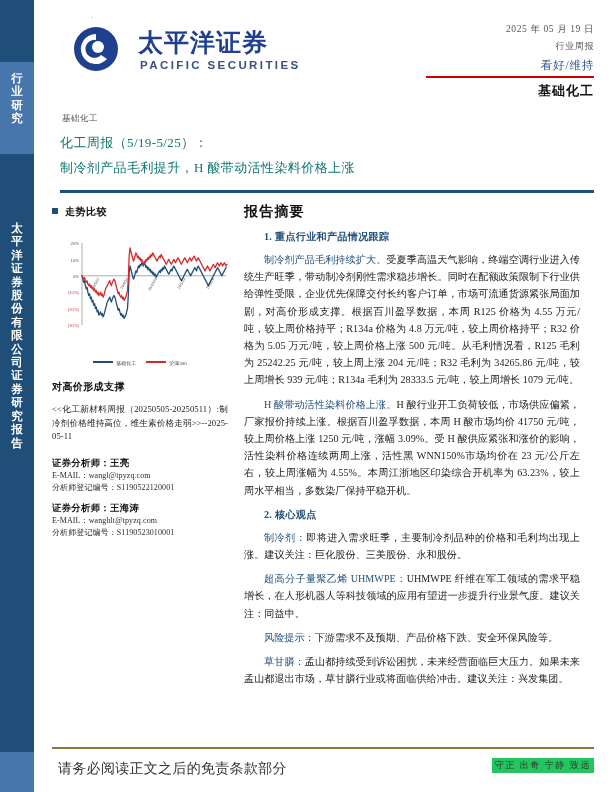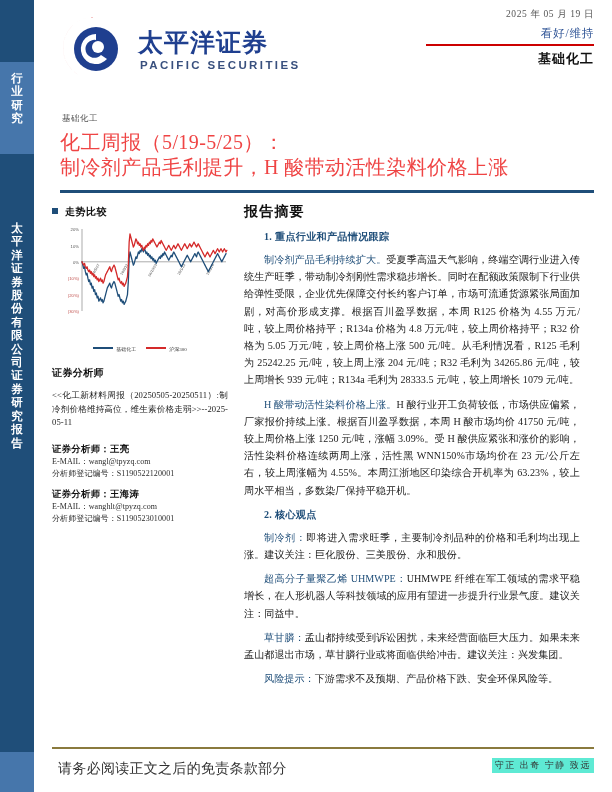--- a/index.html
+++ b/index.html
@@ -30,39 +30,39 @@
   .logo-cn{
     position:absolute;left:78px;top:12px;
     font-family:"Liberation Sans",sans-serif;font-weight:bold;
     font-size:25px;letter-spacing:1px;color:#1f3f8f;white-space:nowrap;
   }
   .logo-en{
     position:absolute;left:80px;top:45px;
     font-family:"Liberation Sans",sans-serif;font-weight:bold;
     font-size:11.5px;letter-spacing:2.4px;color:#39507e;white-space:nowrap;
   }
-  .hdr-right{position:absolute;right:18px;top:8px;width:200px;text-align:right;}
+  .hdr-right{position:absolute;right:18px;top:23px;width:200px;text-align:right;}
   .hdr-date{font-size:9.5px;color:#555;letter-spacing:.6px;}
   .hdr-type{font-size:9px;color:#555;margin-top:4px;letter-spacing:.6px;}
   .hdr-rating{font-size:11.5px;color:#2f5496;margin-top:5px;letter-spacing:.8px;}
   .hdr-rule{height:2px;background:#cc0000;margin:3px 0 4px 32px;}
   .hdr-industry{font-size:13px;font-weight:bold;color:#111;letter-spacing:1px;}
 
   
   .sub-industry{position:absolute;left:62px;top:113px;font-size:8.5px;color:#555;letter-spacing:.5px;}
   .title{
     position:absolute;left:60px;top:130px;width:500px;
-    font-size:20px;line-height:25px;color:#ef4444;letter-spacing:.4px;
+    font-size:13px;line-height:25px;color:#0f766e;letter-spacing:.4px;
     font-family:"Liberation Serif",serif;
   }
   .title-rule{position:absolute;left:60px;top:190px;width:534px;height:3px;background:#1f4e79;}
 
   
   .lcol{position:absolute;left:52px;top:205px;width:176px;}
-  .sec-head{font-size:10px;font-weight:bold;color:#111;letter-spacing:.5px;margin-bottom:0;}
+  .sec-head{font-size:10px;font-weight:bold;color:#111;letter-spacing:.5px;margin-bottom:14px;}
   .sec-head .bullet{
     display:inline-block;width:6px;height:6px;background:#1f4e79;
     margin-right:7px;vertical-align:1px;
   }
   .chart-box{width:176px;height:125px;position:relative;}
   .chart-svg{position:absolute;left:0;top:0;}
   .legend{
     margin-top:2px;display:flex;justify-content:center;gap:10px;
     font-size:5px;color:#333;
   }
@@ -88,21 +88,21 @@
   }
   .p.indent{text-indent:20px;}
   .num-head{font-size:10.1px;font-weight:bold;color:#1f4e79;text-indent:20px;margin-top:9px;letter-spacing:.3px;}
   .lead{font-weight:normal;color:#1f4e79;}
 
   
   .foot-rule{position:absolute;left:52px;top:747px;width:542px;height:1.5px;background:#8a7a3d;}
   .foot-left{position:absolute;left:58px;top:760px;font-size:14px;color:#333;letter-spacing:.3px;}
   .foot-right{
     position:absolute;right:18px;top:758px;font-size:9px;color:#333;
-    letter-spacing:1.6px;background:#5eead4;padding:1px 3px;
+    letter-spacing:1.6px;background:#22c55e;padding:1px 3px;
   }
 </style>
 </head>
 <body>
 
 <div class="rail"></div>
 <div class="rail-top"></div>
 <div class="rail-bot"></div>
 <div class="rail-text rail-label-top" id="railTop">
     <span>行</span>
@@ -137,20 +137,21 @@
     <circle cx="36" cy="35" r="22" fill="#1f3f8f"></circle>
     <path d="M36 20 A15 15 0 1 0 47 45 L41 41 A9 9 0 1 1 36 26 Z" fill="#ffffff"></path>
     <circle cx="38" cy="33" r="6" fill="#ffffff"></circle>
   </svg>
   <div class="logo-cn">太平洋证券</div>
   <div class="logo-en">PACIFIC SECURITIES</div>
 </div>
 
 <div class="hdr-right">
   <div class="hdr-date">2025 年 05 月 19 日</div>
+  <div class="hdr-type">行业周报</div>
   <div class="hdr-rating">看好/维持</div>
   <div class="hdr-rule"></div>
   <div class="hdr-industry">基础化工</div>
 </div>
 
 <div class="sub-industry">基础化工</div>
 <div class="title">
   <div>化工周报（5/19-5/25）：</div>
   <div>制冷剂产品毛利提升，H 酸带动活性染料价格上涨</div>
 </div>
@@ -181,21 +182,21 @@
           <path d="M30.00 42.80 L30.84 46.08 L31.68 49.36 L32.53 47.72 L33.37 52.64 L34.21 55.92 L35.05 54.28 L35.89 59.20 L36.74 62.48 L37.58 60.84 L38.42 65.76 L39.26 64.12 L40.11 69.04 L40.95 67.40 L41.79 72.32 L42.63 70.68 L43.47 75.60 L44.32 73.96 L45.16 78.88 L46.00 77.24 L46.84 82.16 L47.68 80.52 L48.53 78.88 L49.37 82.16 L50.21 80.52 L51.05 83.80 L51.89 82.16 L52.74 78.88 L53.58 75.60 L54.42 72.32 L55.26 69.04 L56.11 67.40 L56.95 65.76 L57.79 64.12 L58.63 67.40 L59.47 69.04 L60.32 65.76 L61.16 64.12 L62.00 62.48 L62.84 64.12 L63.68 67.40 L64.53 70.68 L65.37 73.96 L66.21 77.24 L67.05 75.60 L67.89 78.88 L68.74 82.16 L69.58 80.52 L70.42 83.80 L71.26 82.16 L72.11 85.44 L72.95 83.80 L73.79 82.16 L74.63 78.88 L75.47 75.60 L76.32 62.48 L77.16 39.52 L78.00 32.96 L78.84 36.24 L79.68 39.52 L80.53 42.80 L81.37 46.08 L82.21 44.44 L83.05 41.16 L83.89 37.88 L84.74 39.52 L85.58 36.24 L86.42 32.96 L87.26 34.60 L88.11 31.32 L88.95 32.96 L89.79 29.68 L90.63 31.32 L91.47 32.96 L92.32 29.68 L93.16 31.32 L94.00 34.60 L94.84 32.96 L95.68 36.24 L96.53 34.60 L97.37 37.88 L98.21 36.24 L99.05 39.52 L99.89 37.88 L100.74 41.16 L101.58 39.52 L102.42 42.80 L103.26 41.16 L104.11 44.44 L104.95 42.80 L105.79 41.16 L106.63 39.52 L107.47 37.88 L108.32 39.52 L109.16 36.24 L110.00 37.88 L110.84 34.60 L111.68 36.24 L112.53 32.96 L113.37 34.60 L114.21 36.24 L115.05 37.88 L115.89 39.52 L116.74 41.16 L117.58 39.52 L118.42 37.88 L119.26 36.24 L120.11 37.88 L120.95 34.60 L121.79 32.96 L122.63 34.60 L123.47 36.24 L124.32 37.88 L125.16 39.52 L126.00 41.16 L126.84 42.80 L127.68 44.44 L128.53 46.08 L129.37 47.72 L130.21 46.08 L131.05 44.44 L131.89 42.80 L132.74 41.16 L133.58 39.52 L134.42 37.88 L135.26 36.24 L136.11 37.88 L136.95 39.52 L137.79 41.16 L138.63 42.80 L139.47 41.16 L140.32 39.52 L141.16 37.88 L142.00 36.24 L142.84 34.60 L143.68 36.24 L144.53 37.88 L145.37 34.60 L146.21 32.96 L147.05 34.60 L147.89 36.24 L148.74 37.88 L149.58 39.52 L150.42 41.16 L151.26 42.80 L152.11 44.44 L152.95 46.08 L153.79 47.72 L154.63 49.36 L155.47 51.00 L156.32 52.64 L157.16 51.00 L158.00 49.36 L158.84 47.72 L159.68 46.08 L160.53 44.44 L161.37 42.80 L162.21 41.16 L163.05 39.52 L163.89 37.88 L164.74 36.24 L165.58 34.60 L166.42 36.24 L167.26 37.88 L168.11 39.52 L168.95 41.16 L169.79 42.80 L170.63 41.16 L171.47 39.52 L172.32 37.88 L173.16 36.24 L174.00 34.60" fill="none" stroke="#1f4e79" stroke-width="1.3" stroke-linejoin="round" stroke-linecap="round"></path>
           <path d="M30.00 42.80 L30.84 44.44 L31.68 46.08 L32.53 44.44 L33.37 47.72 L34.21 49.36 L35.05 47.72 L35.89 51.00 L36.74 52.64 L37.58 51.00 L38.42 54.28 L39.26 52.64 L40.11 55.92 L40.95 54.28 L41.79 57.56 L42.63 55.92 L43.47 59.20 L44.32 57.56 L45.16 60.84 L46.00 59.20 L46.84 62.48 L47.68 60.84 L48.53 59.20 L49.37 62.48 L50.21 60.84 L51.05 64.12 L51.89 62.48 L52.74 59.20 L53.58 55.92 L54.42 54.28 L55.26 52.64 L56.11 51.00 L56.95 49.36 L57.79 47.72 L58.63 51.00 L59.47 52.64 L60.32 49.36 L61.16 47.72 L62.00 46.08 L62.84 47.72 L63.68 51.00 L64.53 54.28 L65.37 57.56 L66.21 60.84 L67.05 59.20 L67.89 62.48 L68.74 64.12 L69.58 62.48 L70.42 65.76 L71.26 64.12 L72.11 67.40 L72.95 65.76 L73.79 64.12 L74.63 60.84 L75.47 57.56 L76.32 46.08 L77.16 23.12 L78.00 14.92 L78.84 18.20 L79.68 21.48 L80.53 24.76 L81.37 28.04 L82.21 26.40 L83.05 23.12 L83.89 19.84 L84.74 21.48 L85.58 24.76 L86.42 23.12 L87.26 26.40 L88.11 24.76 L88.95 28.04 L89.79 26.40 L90.63 29.68 L91.47 31.32 L92.32 28.04 L93.16 29.68 L94.00 26.40 L94.84 28.04 L95.68 24.76 L96.53 26.40 L97.37 23.12 L98.21 24.76 L99.05 21.48 L99.89 23.12 L100.74 19.84 L101.58 21.48 L102.42 23.12 L103.26 24.76 L104.11 26.40 L104.95 28.04 L105.79 26.40 L106.63 24.76 L107.47 23.12 L108.32 24.76 L109.16 21.48 L110.00 23.12 L110.84 24.76 L111.68 26.40 L112.53 28.04 L113.37 29.68 L114.21 31.32 L115.05 29.68 L115.89 28.04 L116.74 26.40 L117.58 28.04 L118.42 29.68 L119.26 31.32 L120.11 29.68 L120.95 28.04 L121.79 26.40 L122.63 28.04 L123.47 29.68 L124.32 28.04 L125.16 26.40 L126.00 24.76 L126.84 26.40 L127.68 28.04 L128.53 29.68 L129.37 31.32 L130.21 29.68 L131.05 28.04 L131.89 26.40 L132.74 24.76 L133.58 26.40 L134.42 28.04 L135.26 29.68 L136.11 28.04 L136.95 26.40 L137.79 24.76 L138.63 26.40 L139.47 28.04 L140.32 26.40 L141.16 24.76 L142.00 23.12 L142.84 24.76 L143.68 26.40 L144.53 28.04 L145.37 26.40 L146.21 24.76 L147.05 26.40 L147.89 28.04 L148.74 29.68 L149.58 31.32 L150.42 32.96 L151.26 34.60 L152.11 36.24 L152.95 37.88 L153.79 36.24 L154.63 34.60 L155.47 32.96 L156.32 34.60 L157.16 36.24 L158.00 37.88 L158.84 36.24 L159.68 34.60 L160.53 32.96 L161.37 31.32 L162.21 32.96 L163.05 34.60 L163.89 32.96 L164.74 31.32 L165.58 29.68 L166.42 31.32 L167.26 32.96 L168.11 31.32 L168.95 29.68 L169.79 31.32 L170.63 32.96 L171.47 31.32 L172.32 29.68 L173.16 31.32 L174.00 32.96 L174.84 31.32" fill="none" stroke="#d42a2a" stroke-width="1.3" stroke-linejoin="round" stroke-linecap="round"></path>
         </g>
     </svg>
   </div>
   <div class="legend">
     <span><i style="background:#1f4e79"></i><span id="lg0">基础化工</span></span>
     <span><i style="background:#d42a2a"></i><span id="lg1">沪深300</span></span>
   </div>
 
-  <div class="rel-head">证券分析师</div>
+  <div class="rel-head">对高价形成支撑</div>
   <div class="rel-item">&lt;&lt;化工新材料周报（20250505-20250511）:制冷剂价格维持高位，维生素价格走弱&gt;&gt;--2025-05-11</div>
 
   <div class="an-block">
     <div class="an-name">证券分析师：王亮</div>
     <div class="an-line">E-MAIL：wangl@tpyzq.com</div>
     <div class="an-line">分析师登记编号：S1190522120001</div>
     <div class="an-name">证券分析师：王海涛</div>
     <div class="an-line">E-MAIL：wanghlt@tpyzq.com</div>
     <div class="an-line">分析师登记编号：S1190523010001</div>
   </div>
@@ -205,19 +206,19 @@
   <div class="rep-title">报告摘要</div>
 
   <div class="num-head">1. 重点行业和产品情况跟踪</div>
   <div class="p indent"><span class="lead">制冷剂产品毛利持续扩大。</span><span>受夏季高温天气影响，终端空调行业进入传统生产旺季，带动制冷剂刚性需求稳步增长。同时在配额政策限制下行业供给弹性受限，企业优先保障交付长约客户订单，市场可流通货源紧张局面加剧，对高价形成支撑。根据百川盈孚数据，本周 R125 价格为 4.55 万元/吨，较上周价格持平；R134a 价格为 4.8 万元/吨，较上周价格持平；R32 价格为 5.05 万元/吨，较上周价格上涨 500 元/吨。从毛利情况看，R125 毛利为 25242.25 元/吨，较上周上涨 204 元/吨；R32 毛利为 34265.86 元/吨，较上周增长 939 元/吨；R134a 毛利为 28333.5 元/吨，较上周增长 1079 元/吨。</span></div>
 
   <div class="p indent"><span class="lead">H 酸带动活性染料价格上涨。</span><span>H 酸行业开工负荷较低，市场供应偏紧，厂家报价持续上涨。根据百川盈孚数据，本周 H 酸市场均价 41750 元/吨，较上周价格上涨 1250 元/吨，涨幅 3.09%。受 H 酸供应紧张和涨价的影响，活性染料价格连续两周上涨，活性黑 WNN150%市场均价在 23 元/公斤左右，较上周涨幅为 4.55%。本周江浙地区印染综合开机率为 63.23%，较上周水平相当，多数染厂保持平稳开机。</span></div>
 
   <div class="num-head">2. 核心观点</div>
   <div class="p indent"><span class="lead">制冷剂：</span><span>即将进入需求旺季，主要制冷剂品种的价格和毛利均出现上涨。建议关注：巨化股份、三美股份、永和股份。</span></div>
   <div class="p indent"><span class="lead">超高分子量聚乙烯 UHMWPE：</span><span>UHMWPE 纤维在军工领域的需求平稳增长，在人形机器人等科技领域的应用有望进一步提升行业景气度。建议关注：同益中。</span></div>
+  <div class="p indent"><span class="lead">风险提示：</span><span>下游需求不及预期、产品价格下跌、安全环保风险等。</span></div>
   <div class="p indent"><span class="lead">草甘膦：</span><span>孟山都持续受到诉讼困扰，未来经营面临巨大压力。如果未来孟山都退出市场，草甘膦行业或将面临供给冲击。建议关注：兴发集团。</span></div>
-  <div class="p indent"><span class="lead">风险提示：</span><span>下游需求不及预期、产品价格下跌、安全环保风险等。</span></div>
 </div>
 
 <div class="foot-rule"></div>
 <div class="foot-left">请务必阅读正文之后的免责条款部分</div>
 <div class="foot-right">守正 出奇 宁静 致远</div>
 
 </body></html>

